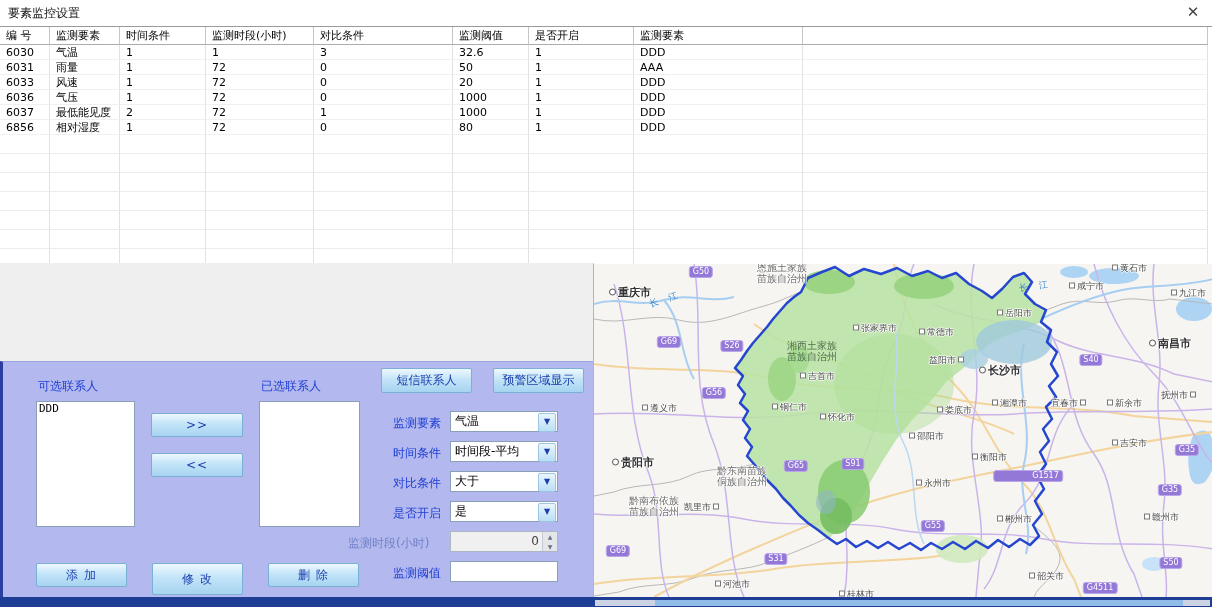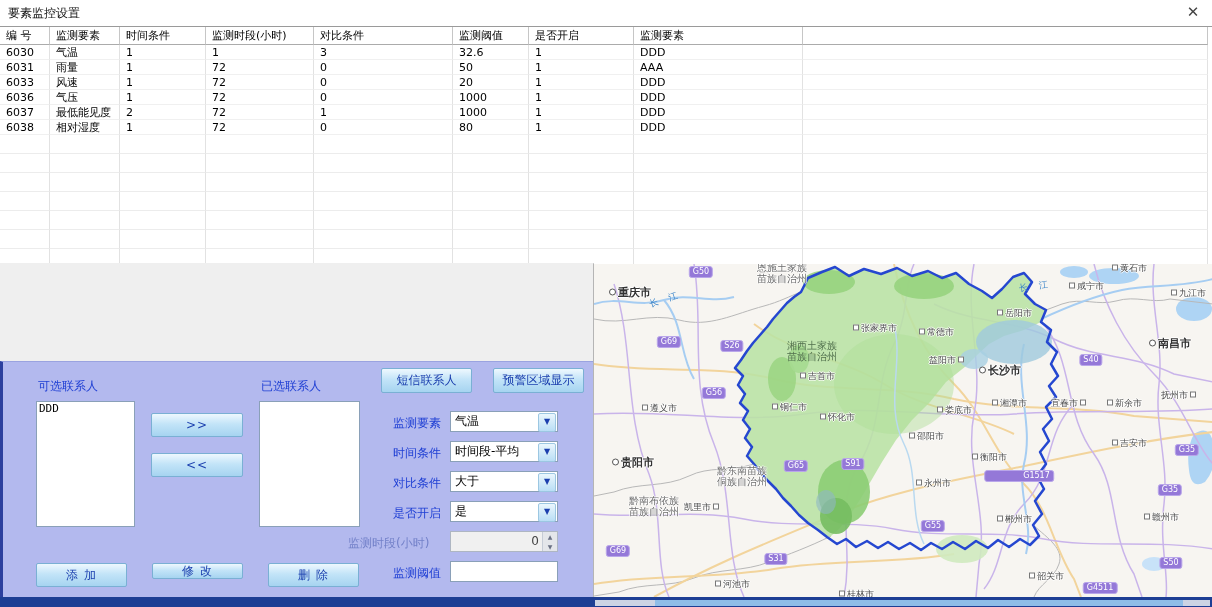--- a/index.html
+++ b/index.html
@@ -127,21 +127,21 @@
         <div class="tcell" style="width: 70px;">最低能见度</div>
         <div class="tcell" style="width: 86px;">2</div>
         <div class="tcell" style="width: 108px;">72</div>
         <div class="tcell" style="width: 139px;">1</div>
         <div class="tcell" style="width: 76px;">1000</div>
         <div class="tcell" style="width: 105px;">1</div>
         <div class="tcell" style="width: 169px;">DDD</div>
         <div class="tcell" style="width: 405px;"></div>
       </div>
       <div class="trow tdata">
-        <div class="tcell" style="width: 50px;">6038</div>
+        <div class="tcell" style="width: 50px;">6856</div>
         <div class="tcell" style="width: 70px;">相对湿度</div>
         <div class="tcell" style="width: 86px;">1</div>
         <div class="tcell" style="width: 108px;">72</div>
         <div class="tcell" style="width: 139px;">0</div>
         <div class="tcell" style="width: 76px;">80</div>
         <div class="tcell" style="width: 105px;">1</div>
         <div class="tcell" style="width: 169px;">DDD</div>
         <div class="tcell" style="width: 405px;"></div>
       </div>
       <div class="trow tfill">
@@ -231,21 +231,21 @@
         <div class="li">DDD</div>
       </div>
 
     <span class="plabel" style="left:258px;top:16px;">已选联系人</span>
     <div class="listbox" style="left:256px;top:39px;width:99px;height:124px;" id="selList"></div>
 
     <div class="btn" style="left:148px;top:51px;width:92px;height:24px;">&gt;&gt;</div>
     <div class="btn" style="left:148px;top:91px;width:92px;height:24px;">&lt;&lt;</div>
 
     <div class="btn" style="left:33px;top:201px;width:91px;height:24px;">添  加</div>
-    <div class="btn" style="left:149px;top:201px;width:91px;height:16px;">修  改</div>
+    <div class="btn" style="left:149px;top:201px;width:91px;height:32px;">修  改</div>
     <div class="btn" style="left:265px;top:201px;width:91px;height:24px;">删  除</div>
 
     <div class="btn" style="left:378px;top:6px;width:91px;height:25px;letter-spacing:0;">短信联系人</div>
     <div class="btn" style="left:490px;top:6px;width:91px;height:25px;letter-spacing:0;">预警区域显示</div>
 
     <span class="plabel" style="left:390px;top:53px;">监测要素</span>
     <div class="combo" style="left:447px;top:49px;">
       <span class="cval">气温</span>
       <span class="cbtn">▼</span>
     </div>
@@ -379,21 +379,21 @@
         <span class="badge" style="left: 107px; top: 8px;">G50</span>
         <span class="badge" style="left: 75px; top: 78px;">G69</span>
         <span class="badge" style="left: 138px; top: 82px;">S26</span>
         <span class="badge" style="left: 120px; top: 129px;">G56</span>
         <span class="badge" style="left: 24px; top: 287px;">G69</span>
         <span class="badge" style="left: 182px; top: 295px;">S31</span>
         <span class="badge" style="left: 202px; top: 202px;">G65</span>
         <span class="badge" style="left: 259px; top: 200px;">S91</span>
         <span class="badge" style="left: 497px; top: 96px;">S40</span>
         <span class="badge" style="left: 339px; top: 262px;">G55</span>
-        <span class="badge" style="left: 425px; top: 212px; padding-left: 38px;">G1517</span>
+        <span class="badge" style="left: 434px; top: 212px; padding-left: 38px;">G1517</span>
         <span class="badge" style="left: 593px; top: 186px;">G35</span>
         <span class="badge" style="left: 576px; top: 226px;">G35</span>
         <span class="badge" style="left: 577px; top: 299px;">S50</span>
         <span class="badge" style="left: 506px; top: 324px;">G4511</span>
         <div class="region" style="left: 163px; top: -2px;">
           <div>恩施土家族</div>
           <div>苗族自治州</div>
         </div>
         <div class="region green" style="left: 193px; top: 76px;">
           <div>湘西土家族</div>

